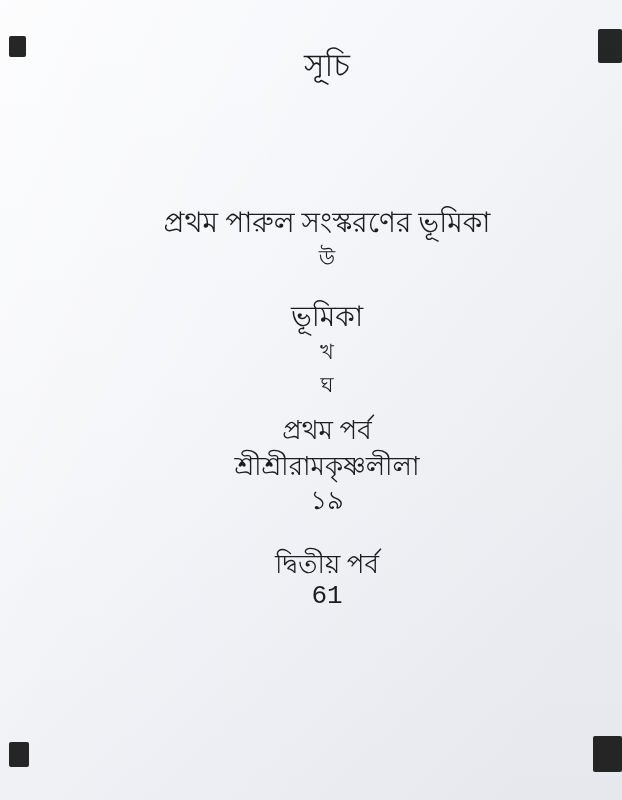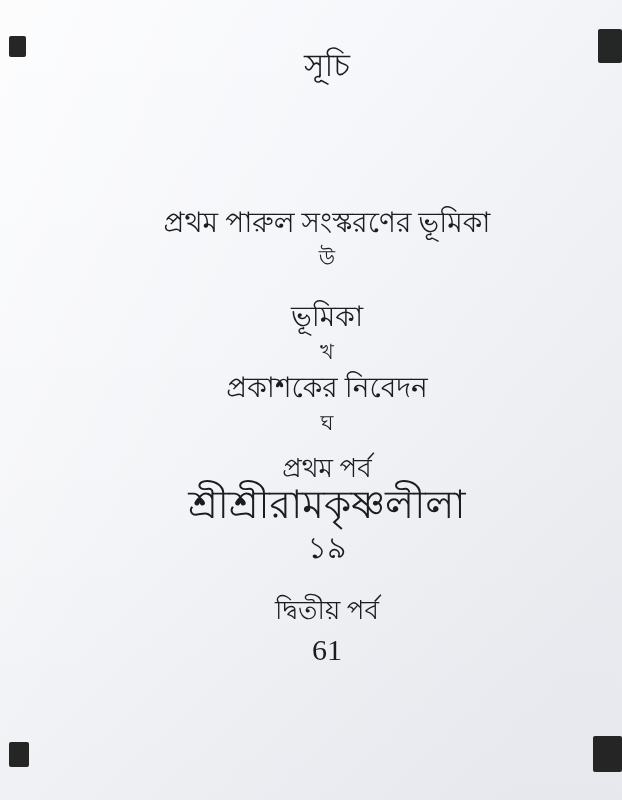--- a/index.html
+++ b/index.html
@@ -47,28 +47,29 @@
   .entry-2 { margin-top: 23px; }
   .entry-3 { margin-top: 0; }
   .part-label {
     font-size: 26px;
     line-height: 30px;
   }
   .part-1 { margin-top: 14px; }
   .part-2 { margin-top: 32px; }
   .part-title {
     margin-top: 2px;
-    font-size: 39px;
+    font-size: 26px;
     line-height: 38px;
     white-space: nowrap;
   }
   .toc-page-number {
-    margin-top: 8px;
-    font-size: 30px;
+    margin-top: 0;
+    font-size: 26px;
     line-height: 32px;
+    font-family: Liberation Mono, monospace;
   }
   
   .corner-mark {
     position: absolute;
     background: #161616;
     border-radius: 2px;
     opacity: 0.93;
   }
   .corner-tl { left: 9px;  top: 36px;  width: 17px; height: 21px; }
   .corner-tr { right: 0;   top: 29px;  width: 24px; height: 34px; }
@@ -88,21 +89,20 @@
   <div class="content-col">
 
     <div class="doc-title">সূচি</div>
 
     <div class="toc-entry-title entry-1">প্রথম পারুল সংস্করণের ভূমিকা</div>
     <div class="toc-page-letter">উ</div>
 
     <div class="toc-entry-title entry-2">ভূমিকা</div>
     <div class="toc-page-letter">খ</div>
 
-    <div class="toc-entry-title entry-3">প্রকাশকের নিবেদন</div>
     <div class="toc-page-letter">ঘ</div>
 
     <div class="part-label part-1">প্রথম পর্ব</div>
     <div class="part-title">শ্রীশ্রীরামকৃষ্ণলীলা</div>
     <div class="toc-page-number">১৯</div>
 
     <div class="part-label part-2">দ্বিতীয় পর্ব</div>
     <div class="toc-page-number">61</div>
 
   </div>

